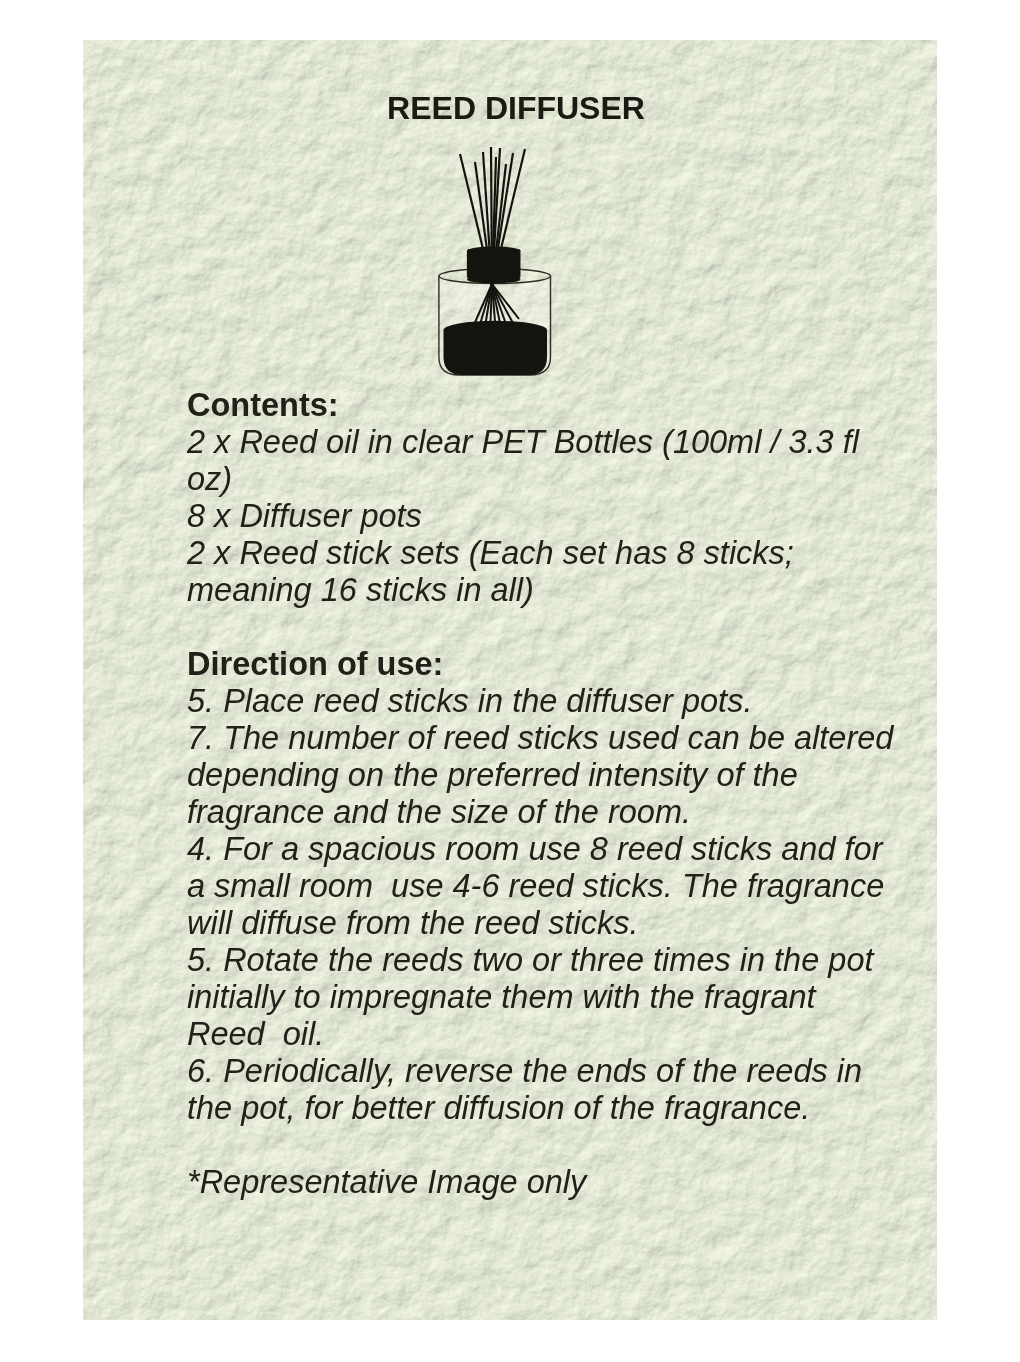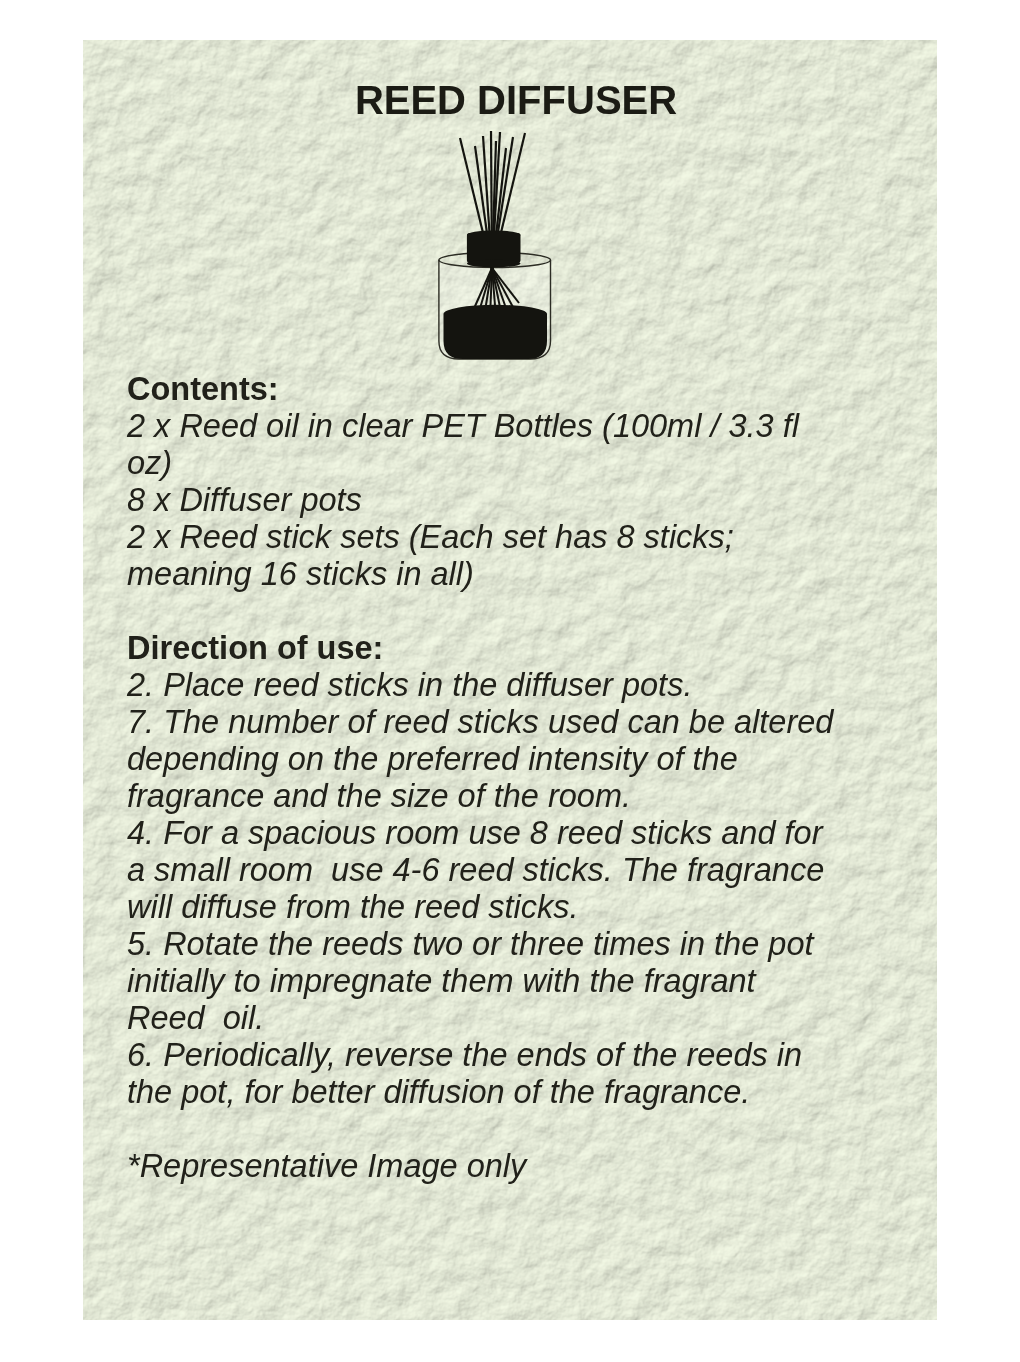--- a/index.html
+++ b/index.html
@@ -37,37 +37,37 @@
   }
   .content {
     position: relative;
     width: 100%;
     height: 100%;
   }
   .title {
     position: relative;
     left: 6px;
     padding-top: 32px;
-    margin: 7px;
+    margin: 15px;
     text-align: center;
     font-weight: bold;
-    font-size: 40px;
+    font-size: 32px;
     line-height: 42px;
     color: #1b1b14;
   }
   .figure {
     position: relative;
     left: 7px;
     width: 220px;
     height: 235px;
     margin: 6px auto 0;
   }
   .figure svg { display: block; }
   .textcol {
-    margin: 8px 0 0 44px;
+    margin: 8px 0 0 104px;
     width: 711px;
     font-size: 32.5px;
     line-height: 37px;
     color: #21211a;
   }
   .sec { margin: 0; padding: 0; }
   .h { font-weight: bold; }
   .ln { white-space: pre-wrap; font-style: italic; }
   .gap { margin-top: 37px; }
 </style>
@@ -140,21 +140,21 @@
 
         <section class="sec">
           <div class="h">Contents:</div>
           <div class="ln">2 x Reed oil in clear PET Bottles (100ml / 3.3 fl oz)</div>
           <div class="ln">8 x Diffuser pots</div>
           <div class="ln">2 x Reed stick sets (Each set has 8 sticks; meaning 16 sticks in all)</div>
         </section>
 
         <section class="sec gap">
           <div class="h">Direction of use:</div>
-          <div class="ln">2. Place reed sticks in the diffuser pots.</div>
+          <div class="ln">5. Place reed sticks in the diffuser pots.</div>
           <div class="ln">7. The number of reed sticks used can be altered depending on the preferred intensity of the fragrance and the size of the room.</div>
           <div class="ln">4. For a spacious room use 8 reed sticks and for a small room  use 4-6 reed sticks. The fragrance will diffuse from the reed sticks.</div>
           <div class="ln">5. Rotate the reeds two or three times in the pot initially to impregnate them with the fragrant Reed  oil.</div>
           <div class="ln">6. Periodically, reverse the ends of the reeds in the pot, for better diffusion of the fragrance.</div>
         </section>
 
         <div class="ln gap">*Representative Image only</div>
 
       </div>
     </div>

